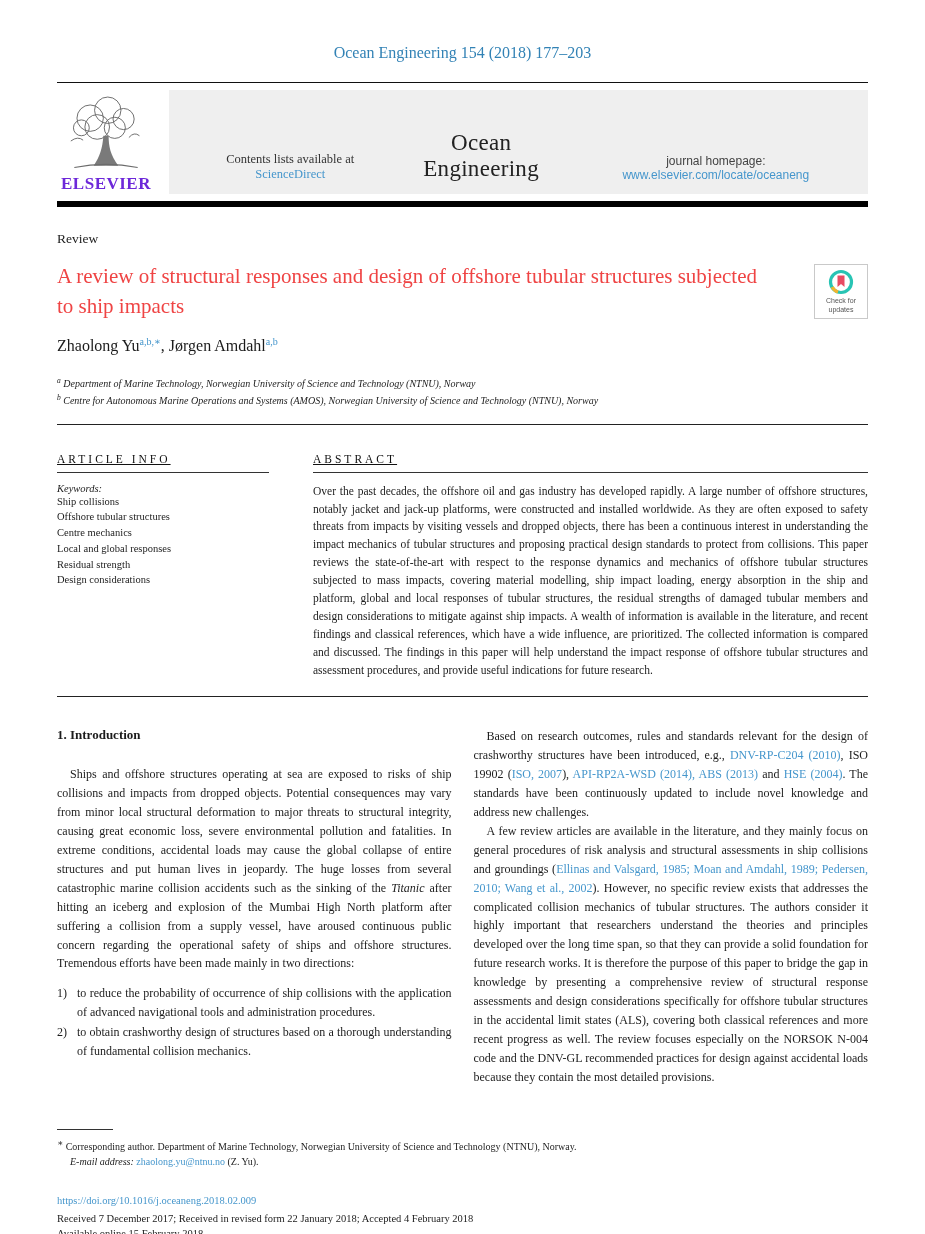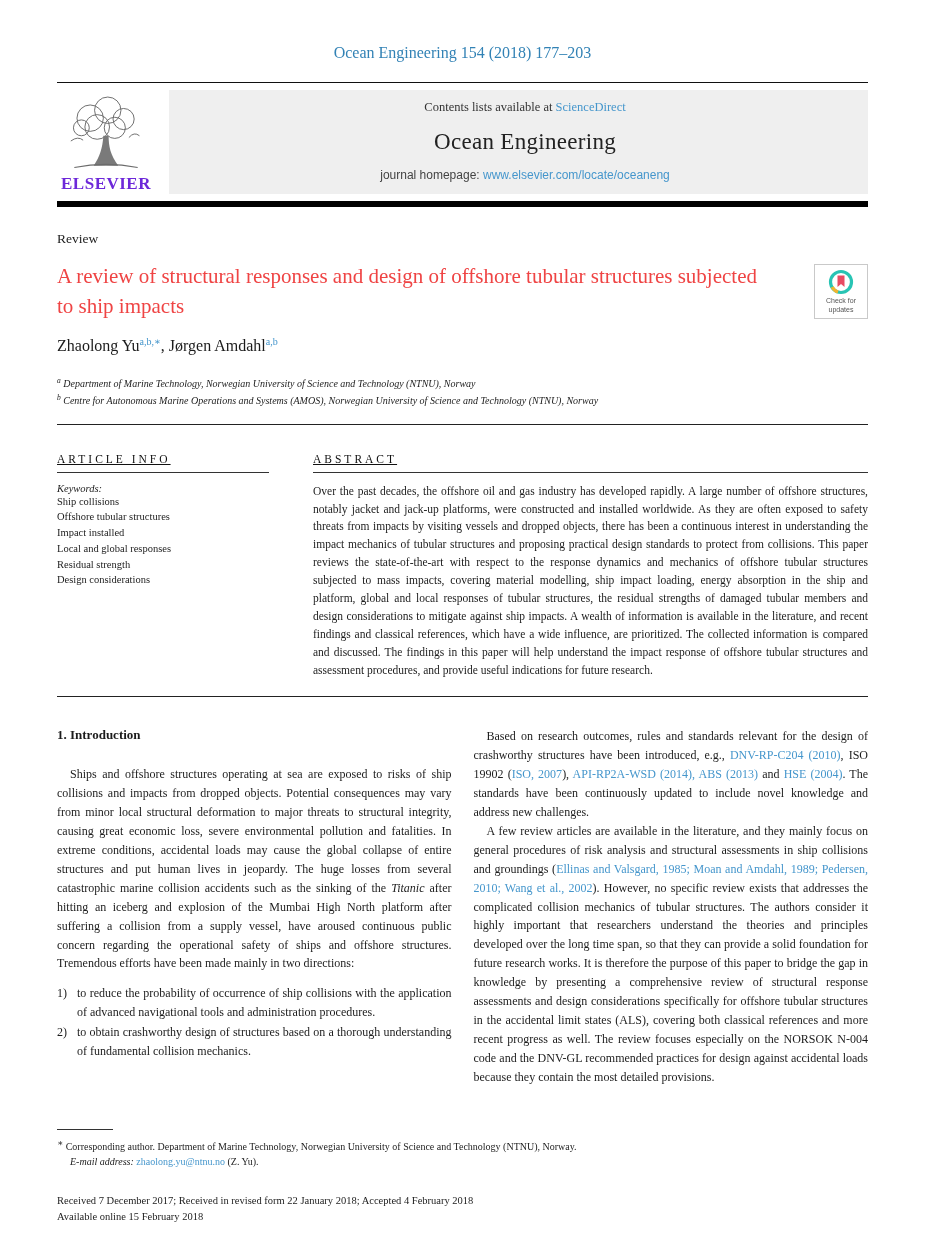--- a/index.html
+++ b/index.html
@@ -15,21 +15,21 @@
   .journal-ref { text-align:center; font-size:16px; color:#3282b5; margin-bottom:20px; }
 
   .rule-full { border:none; border-top:1.5px solid #111; }
   .rule-thin { border:none; border-top:1px solid #222; }
 
   
   .masthead { display:flex; align-items:stretch; margin-top:7px; }
   .logo-col { width:112px; padding-right:14px; display:flex; flex-direction:column; align-items:center; justify-content:flex-end; }
   .logo-col svg { display:block; }
   .elsevier-word { font-size:17px; letter-spacing:0.5px; color:#6d28d9; font-weight:bold; margin-top:1px; }
-  .mast-center { flex:1; background:#efefef; text-align:center; padding:10px 8px 12px 21px; display:flex; flex-direction:column; justify-content:space-between; min-height:104px; }
+  .mast-center { flex:1; background:#efefef; text-align:center; padding:10px 8px 12px 21px; display:flex; justify-content:space-between; min-height:104px;align-items:flex-end; }
   .contents-line { font-size:12.5px; color:#333; }
   .contents-line .link { }
   .mast-title { font-size:23px; color:#222; letter-spacing:0.3px; }
   .homepage-line { font-family:"Liberation Sans","DejaVu Sans",sans-serif; font-size:12px; color:#444; }
   .cover-col { width:92px; margin-left:18px; position:relative; }
   .cover {
     width:92px; height:110px; position:relative; overflow:hidden;
     background:linear-gradient(180deg,#c2cbc4 0%,#aab3ad 16%,#6e7280 38%,#33335081 55%,#242442 68%,#1d1d38 100%);
     background-color:#242442;
     border:1px solid #55555a;
@@ -173,21 +173,21 @@
   <hr class="rule-thin headrule">
 
   <div class="info-abs">
     <div class="info-col">
       <div class="sec-head">ARTICLE INFO</div>
       <hr class="sec-head-rule">
       <div class="kw-label">Keywords:</div>
       <div>
         <div class="kw-item">Ship collisions</div>
         <div class="kw-item">Offshore tubular structures</div>
-        <div class="kw-item">Impact installed</div>
+        <div class="kw-item">Centre mechanics</div>
         <div class="kw-item">Local and global responses</div>
         <div class="kw-item">Residual strength</div>
         <div class="kw-item">Design considerations</div>
       </div>
     </div>
     <div class="abs-col">
       <div class="sec-head">ABSTRACT</div>
       <hr class="sec-head-rule">
       <div class="abs-text">Over the past decades, the offshore oil and gas industry has developed rapidly. A large number of offshore structures, notably jacket and jack-up platforms, were constructed and installed worldwide. As they are often exposed to safety threats from impacts by visiting vessels and dropped objects, there has been a continuous interest in understanding the impact mechanics of tubular structures and proposing practical design standards to protect from collisions. This paper reviews the state-of-the-art with respect to the response dynamics and mechanics of offshore tubular structures subjected to mass impacts, covering material modelling, ship impact loading, energy absorption in the ship and platform, global and local responses of tubular structures, the residual strengths of damaged tubular members and design considerations to mitigate against ship impacts. A wealth of information is available in the literature, and recent findings and classical references, which have a wide influence, are prioritized. The collected information is compared and discussed. The findings in this paper will help understand the impact response of offshore tubular structures and assessment procedures, and provide useful indications for future research.</div>
     </div>
@@ -216,18 +216,19 @@
     </div>
   </div>
 
   <hr class="footnote-rule">
   <div class="footnotes">
     <div><span class="sup">∗</span><span> Corresponding author. Department of Marine Technology, Norwegian University of Science and Technology (NTNU), Norway.</span></div>
     <div class="fn-line2"><span class="it">E-mail address:</span><span> </span><span class="link">zhaolong.yu@ntnu.no</span><span> (Z. Yu).</span></div>
   </div>
 
   <div class="footer-block">
+    <span class="link doi">https://doi.org/10.1016/j.oceaneng.2018.02.009</span>
     <div>Received 7 December 2017; Received in revised form 22 January 2018; Accepted 4 February 2018</div>
     <div>Available online 15 February 2018</div>
 
   </div>
 
 </div>
 
 </body></html>

